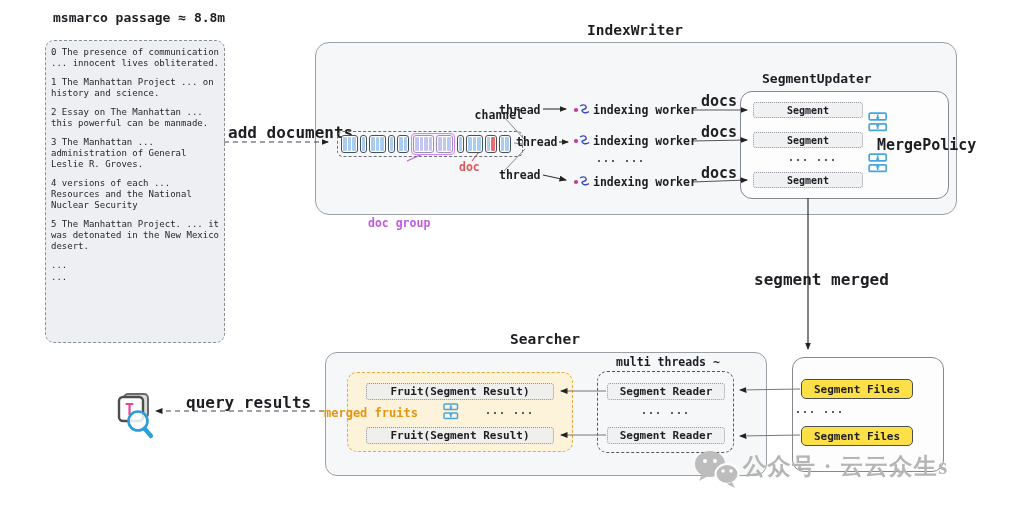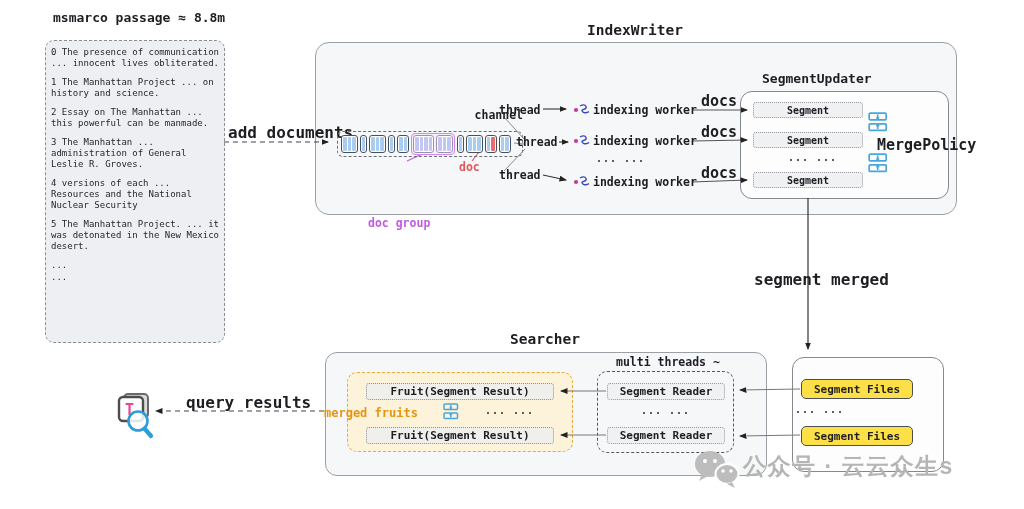--- a/index.html
+++ b/index.html
@@ -32,21 +32,21 @@
   
   .dotbox{box-sizing:border-box;border:1.3px dotted #96989e;background:#f0f1f3;border-radius:3px;
       display:flex;align-items:center;justify-content:center;font-size:10px;font-weight:bold;}
   .fruitbox{box-sizing:border-box;border:1.3px dotted #8d8f94;background:#efefec;border-radius:3px;
       display:flex;align-items:center;justify-content:center;font-size:11px;font-weight:bold;}
   .filebox{box-sizing:border-box;border:1.2px solid #4a4f55;background:#fde047;border-radius:5px;
       display:flex;align-items:center;justify-content:center;font-size:11px;font-weight:bold;}
   #merged-fruits-box{left:347px;top:372px;width:226px;height:80px;background:#fcf3da;
       border:1.6px dashed #e5a93c;border-radius:10px;box-sizing:border-box;}
   #readers-box{left:597px;top:371px;width:137px;height:82px;border:1.4px dashed #55585e;border-radius:10px;box-sizing:border-box;}
-  #watermark-text{font-family:Liberation Sans, sans-serif;font-size:23px;color:#b5b5b5;letter-spacing:1.5px;font-weight:600;}
+  #watermark-text{font-family:Liberation Serif, serif;font-size:23px;color:#b5b5b5;letter-spacing:1.5px;font-weight:600;}
   svg.overlay{position:absolute;left:0;top:0;pointer-events:none;}
   .z6{z-index:6;} .z5{z-index:5;} .z1{z-index:1;}
 </style>
 </head>
 <body>
 
 <div id="page">
 
   <div class="abs mono z6" style="left:53px;top:10px;font-size:13px;font-weight:bold;">msmarco passage ≈ 8.8m</div>
 

